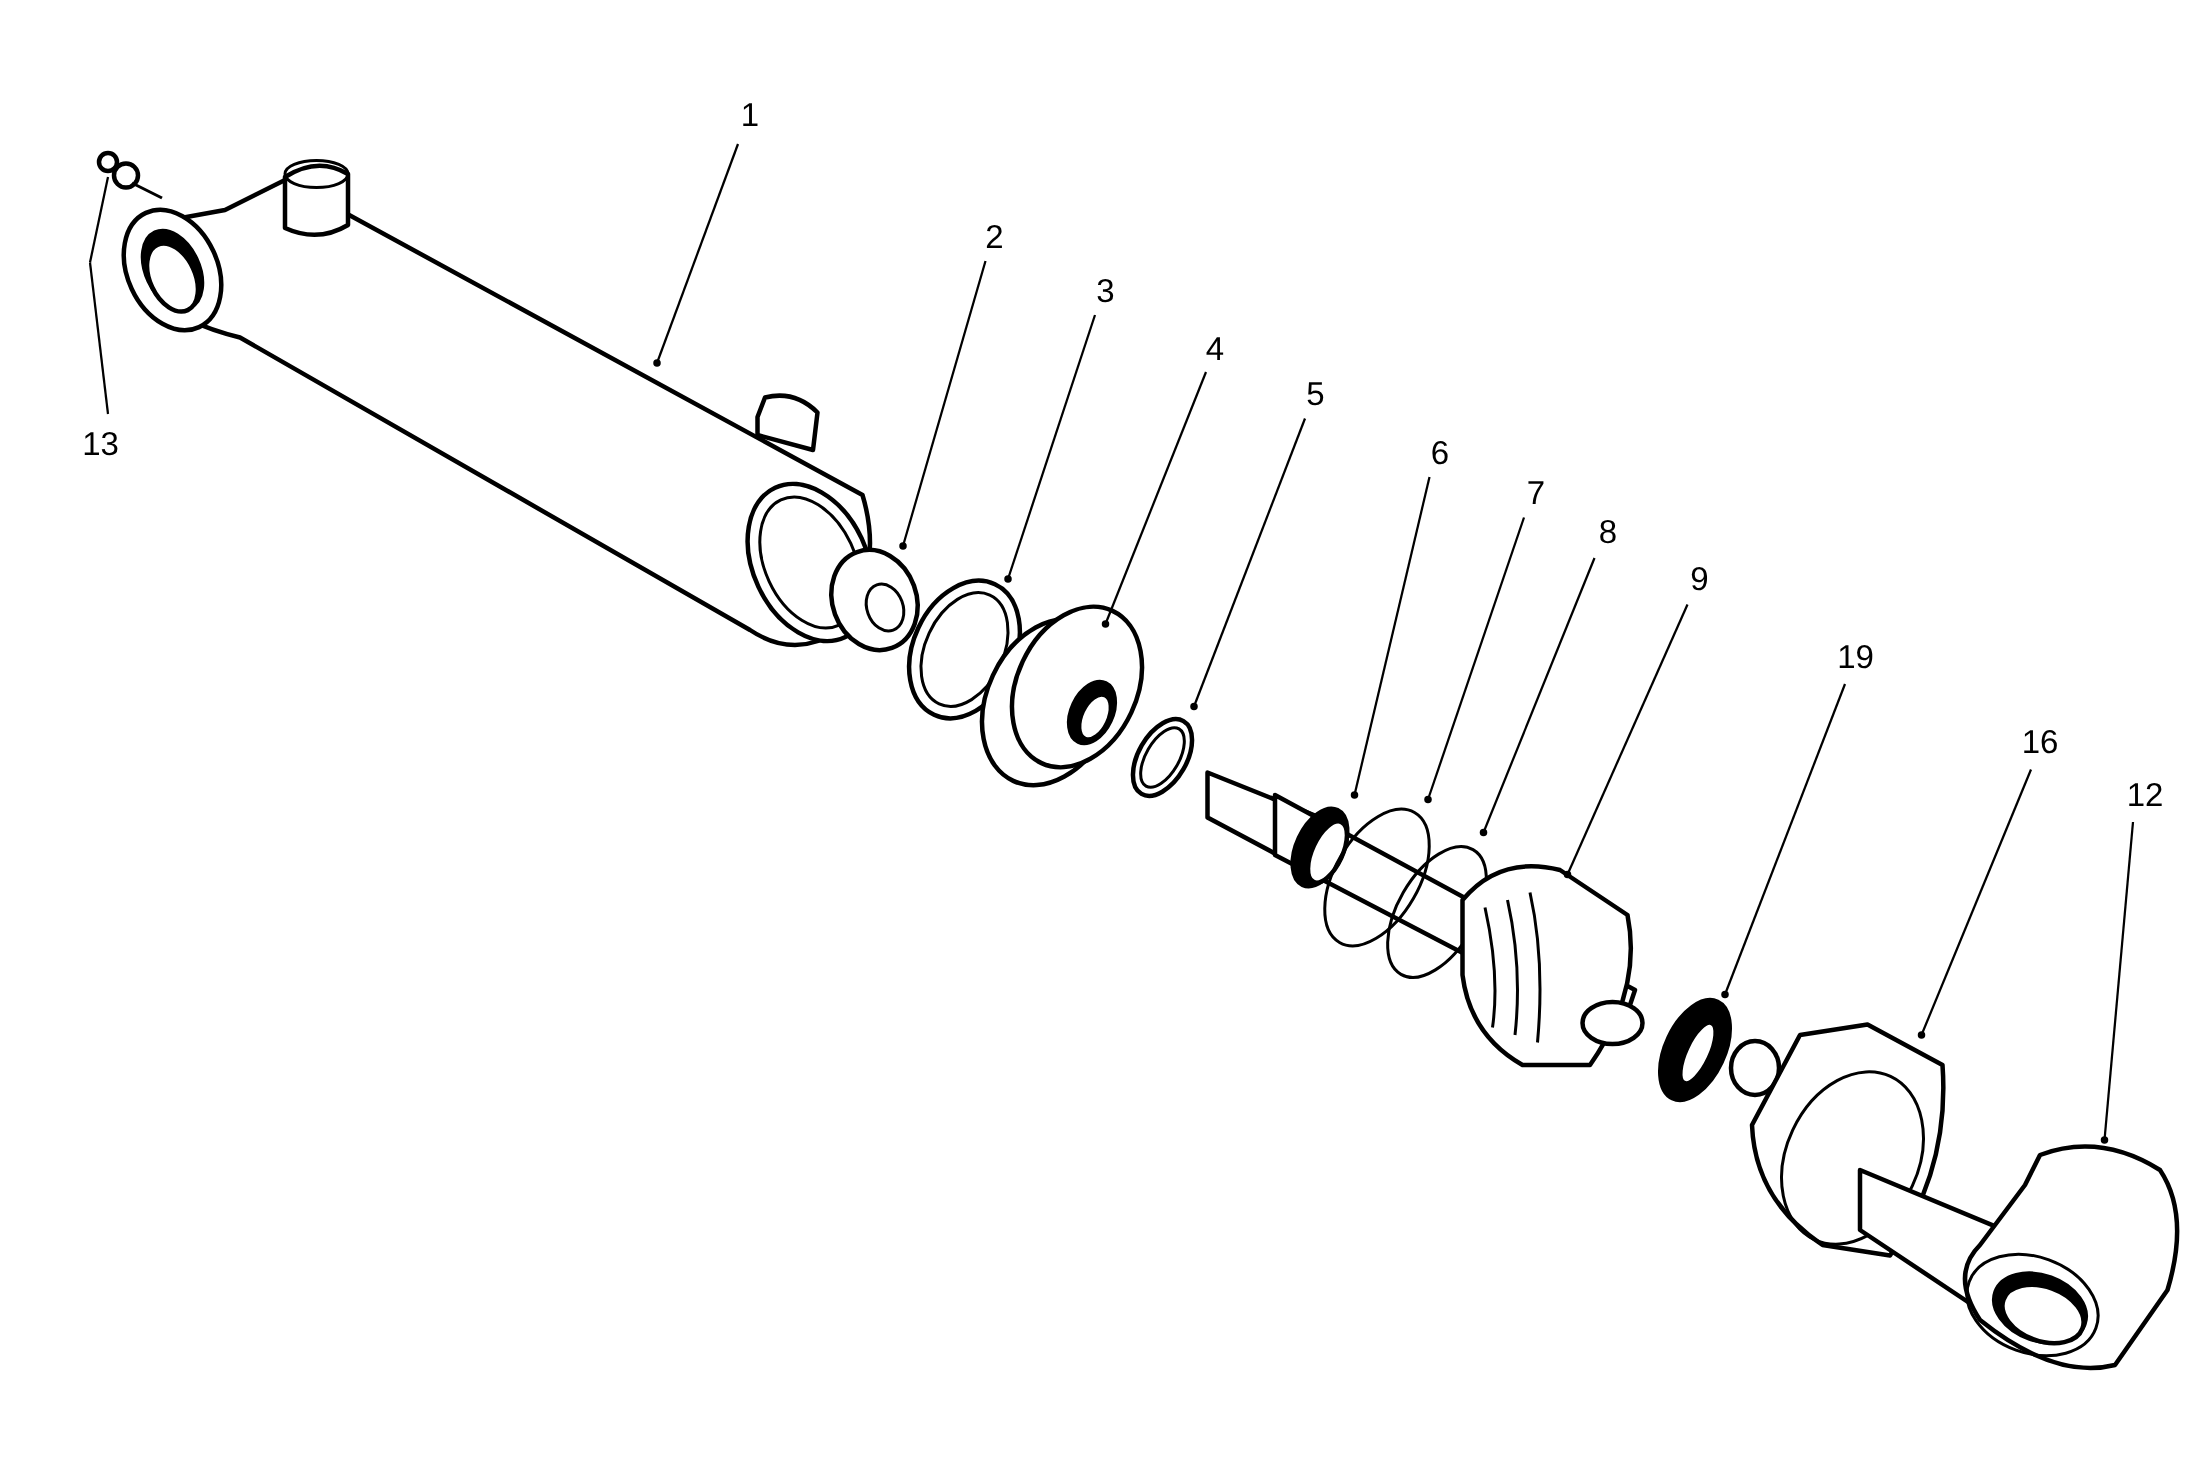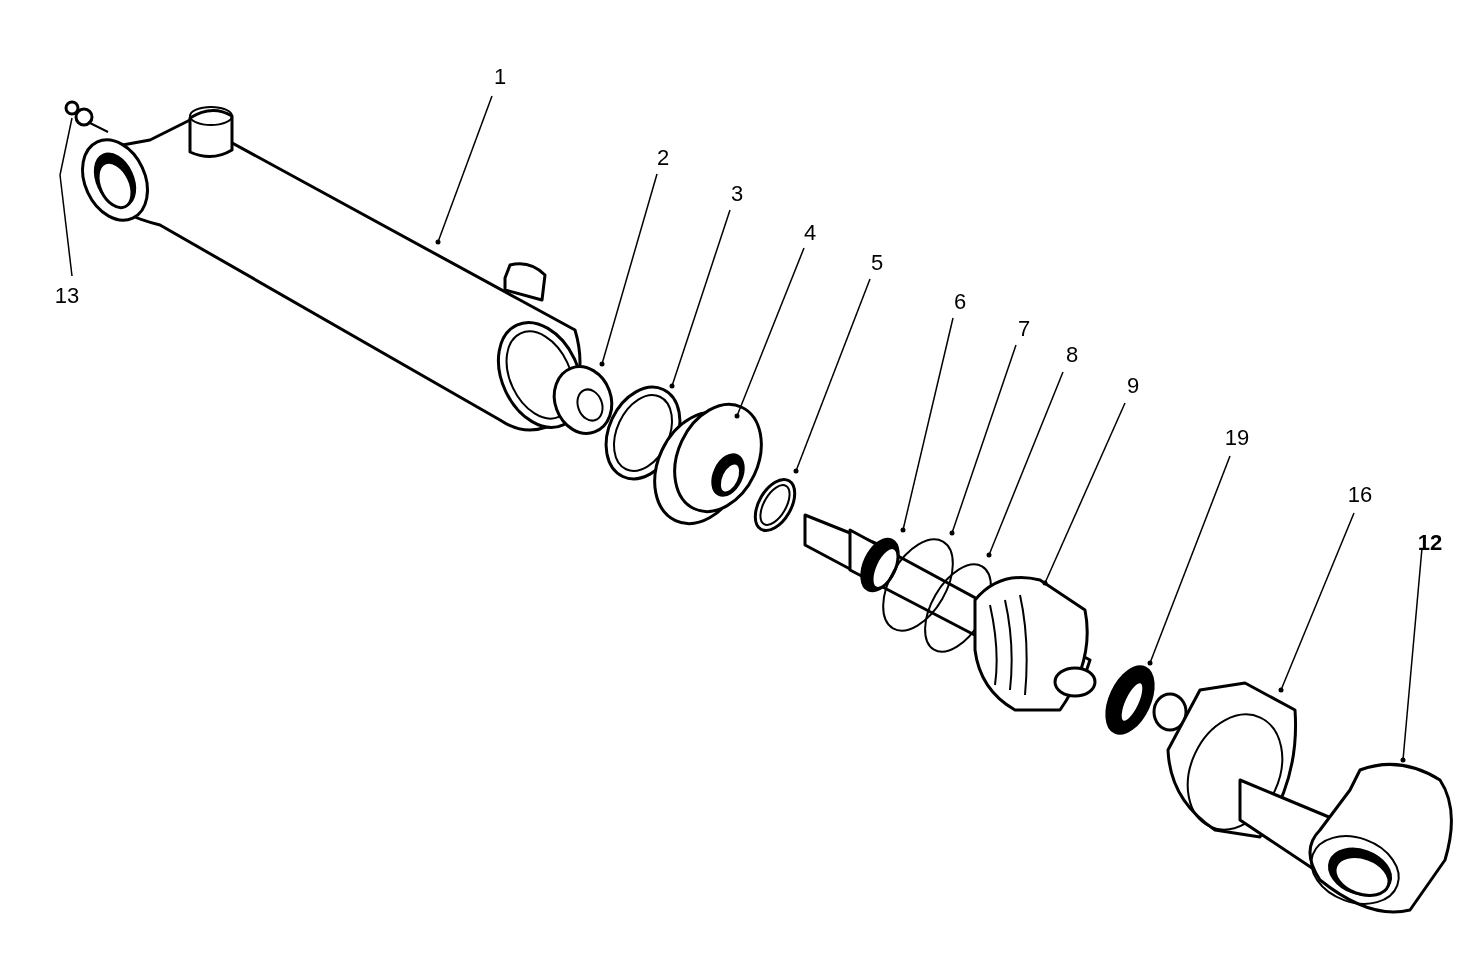--- a/index.html
+++ b/index.html
@@ -123,15 +123,15 @@
   <div class="callout-label" style="left:663px;top:158px;">2</div>
   <div class="callout-label" style="left:737px;top:194px;">3</div>
   <div class="callout-label" style="left:810px;top:233px;">4</div>
   <div class="callout-label" style="left:877px;top:263px;">5</div>
   <div class="callout-label" style="left:960px;top:302px;">6</div>
   <div class="callout-label" style="left:1024px;top:329px;">7</div>
   <div class="callout-label" style="left:1072px;top:355px;">8</div>
   <div class="callout-label" style="left:1133px;top:386px;">9</div>
   <div class="callout-label" style="left:1237px;top:438px;">19</div>
   <div class="callout-label" style="left:1360px;top:495px;">16</div>
-  <div class="callout-label" style="left:1430px;top:543px;font-weight:bold;">12</div>
+  <div class="callout-label" style="left:1430px;top:530px;">12</div>
   <div class="callout-label" style="left:67px;top:296px;">13</div>
 </div>
 
 </body></html>

